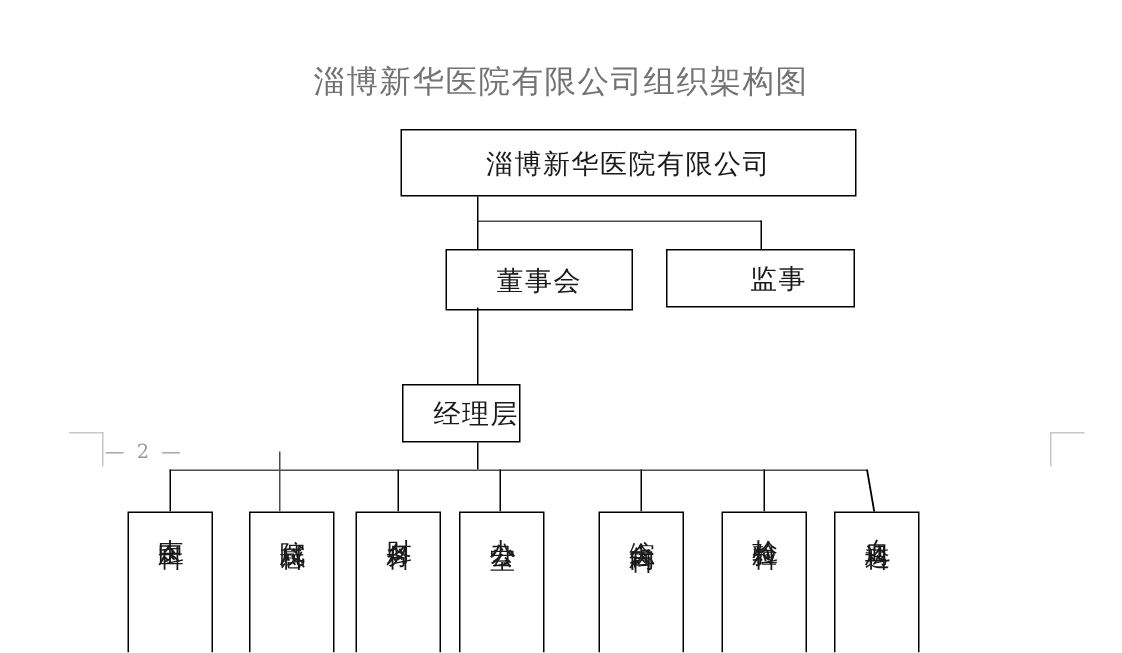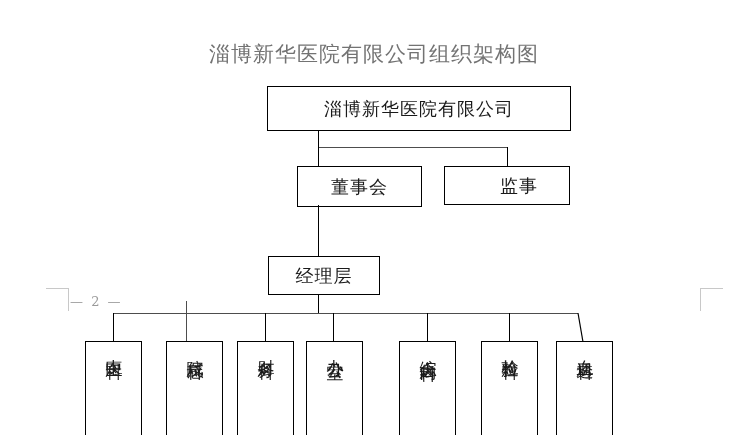--- a/index.html
+++ b/index.html
@@ -141,21 +141,21 @@
   <div class="node lvl-two" style="left:256px; top:166px; width:125px; height:41px;margin-left:41px;">
     <span>董事会</span>
   </div>
 
   <div class="node lvl-two" style="left:444px; top:166px; width:126px; height:39px;padding-left:24px;">
     <span>监事</span>
   </div>
 
   <div class="vline" style="left:318px; top:205px; height:51px;"></div>
 
-  <div class="node lvl-three" style="left:268px; top:256px; width:112px; height:39px;">
+  <div class="node lvl-three" style="left:268px; top:256px; width:79px; height:39px;justify-content:flex-end;">
     <span>经理层</span>
   </div>
 
   <div class="vline" style="left:318px; top:295px; height:18px;"></div>
 
   <div class="hline soft" style="left:113px; top:313px; width:465px;"></div>
 
   <div class="vline" style="left:113px; top:313px; height:28px;"></div>
   <div class="vline soft" style="left:186px; top:301px; height:40px;"></div>
   <div class="vline" style="left:265px; top:313px; height:28px;"></div>

